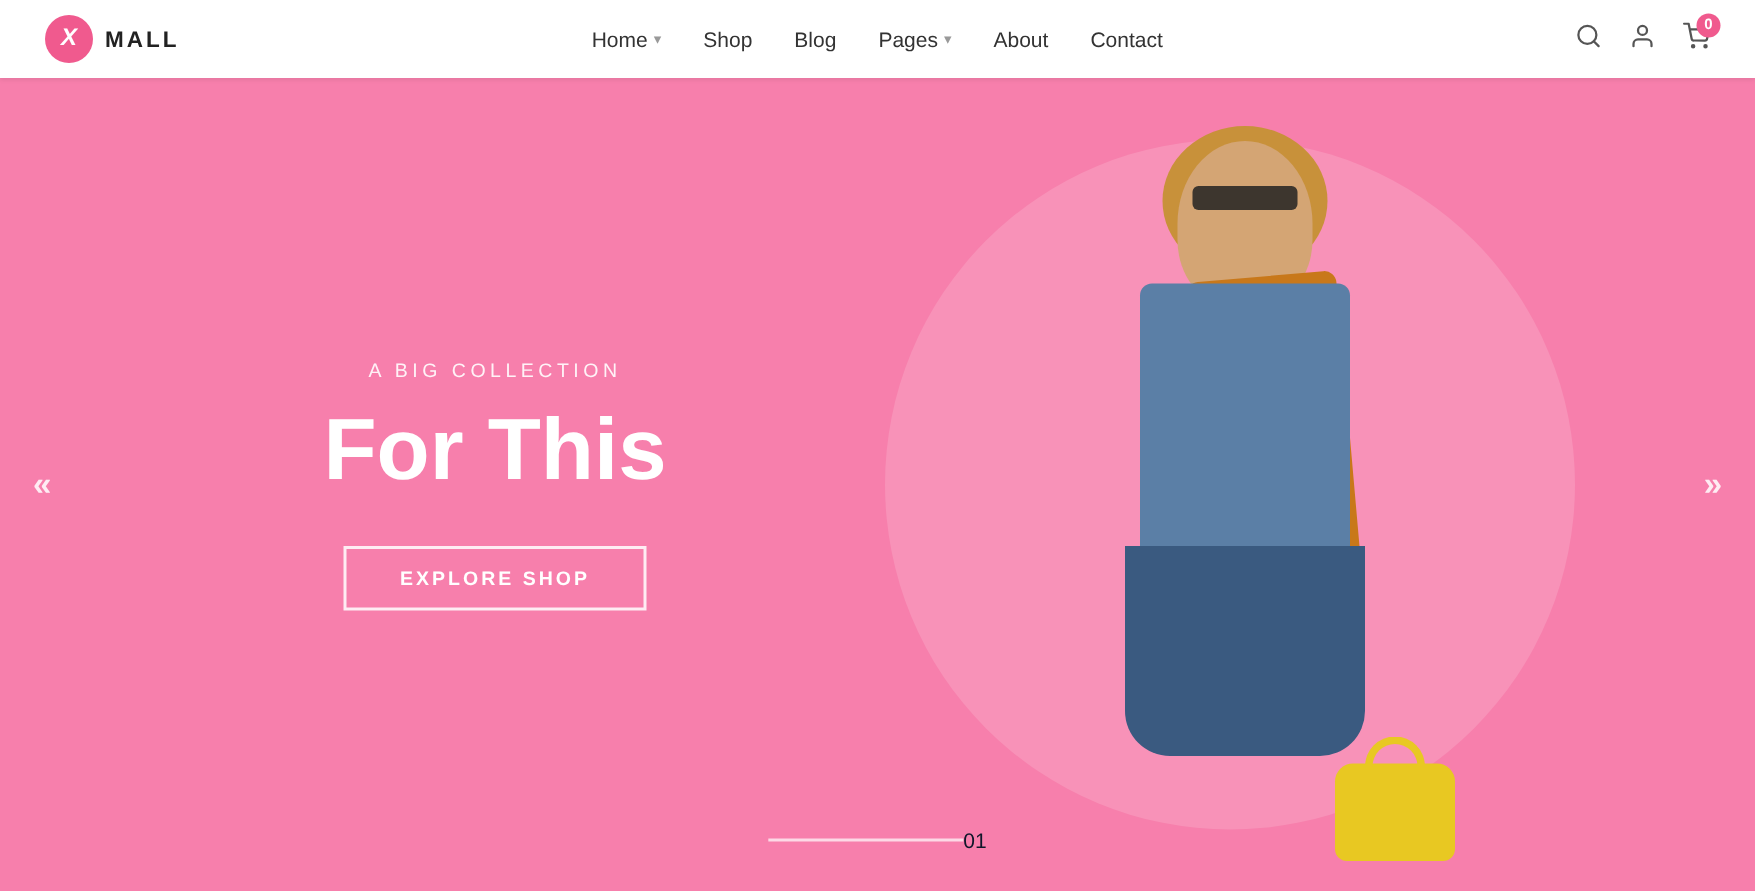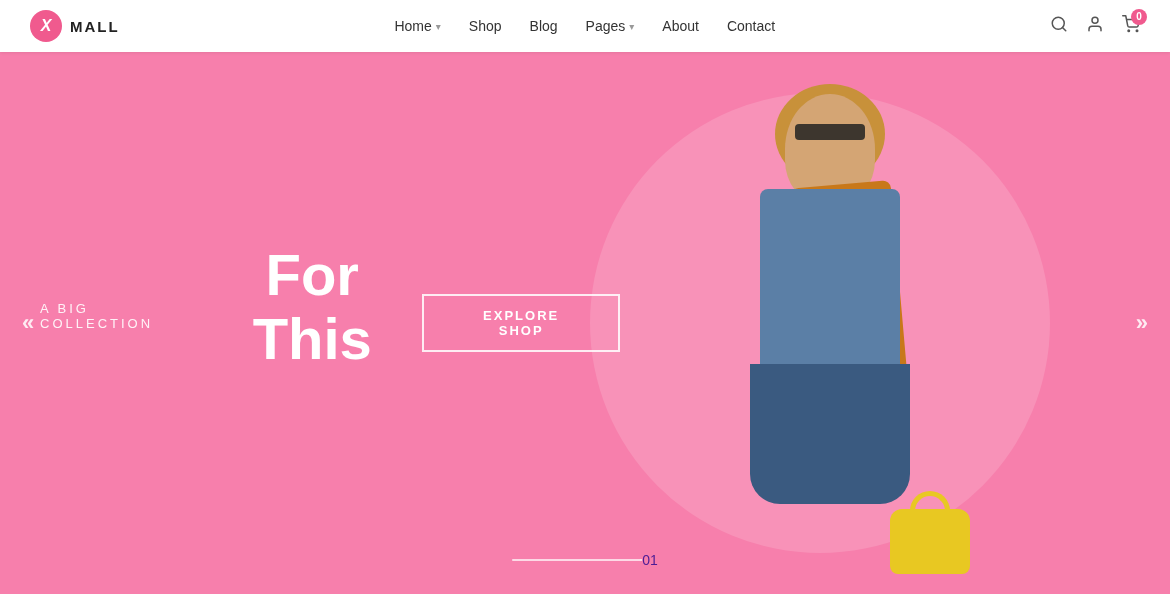--- a/index.html
+++ b/index.html
@@ -114,21 +114,21 @@
     }
 
     
     .hero-content {
       position: absolute;
       left: 0;
       top: 0;
       bottom: 0;
       width: 620px;
       display: flex;
-      flex-direction: row;
+      flex-direction: column;
       align-items: center;
       justify-content: center;
       padding-left: 40px;
     }
     .hero-subtitle {
       font-size: 13px;
       font-weight: 400;
       color: rgba(255,255,255,0.9);
       letter-spacing: 3px;
       text-transform: uppercase;
@@ -267,21 +267,21 @@
 
     
     .slide-indicator {
       position: absolute;
       bottom: 26px;
       left: 50%;
       transform: translateX(-50%);
       display: flex;
       align-items: center;
       gap: 0;
-      color: #4c1d95;
+      color: #0f172a;
       font-size: 14px;
       font-weight: 500;
     }
     .slide-line {
       width: 130px;
       height: 2px;
       background: rgba(255,255,255,0.7);
     }
   </style>
 </head>

